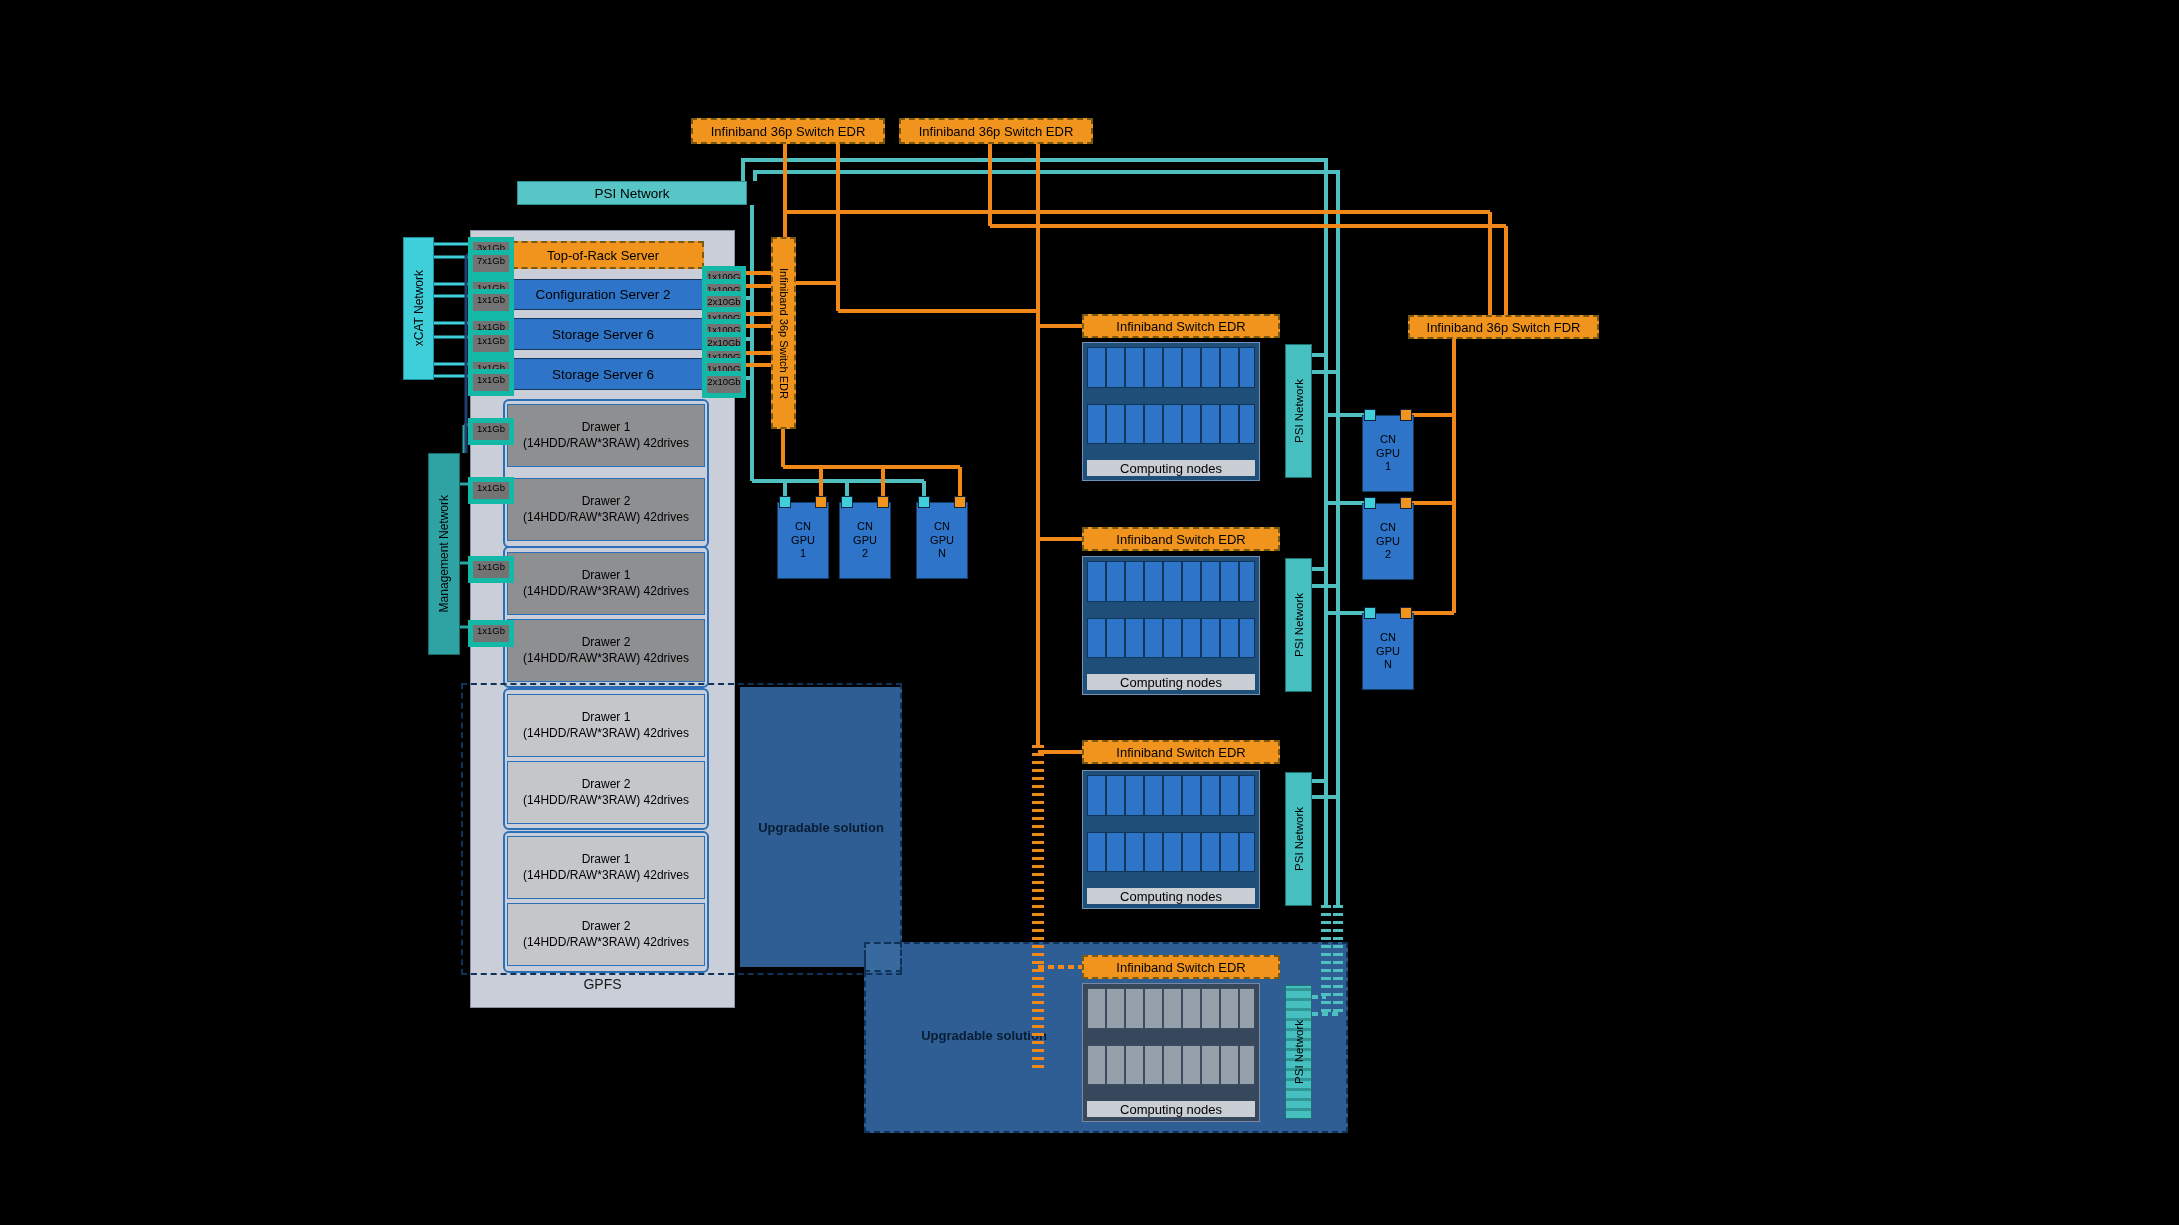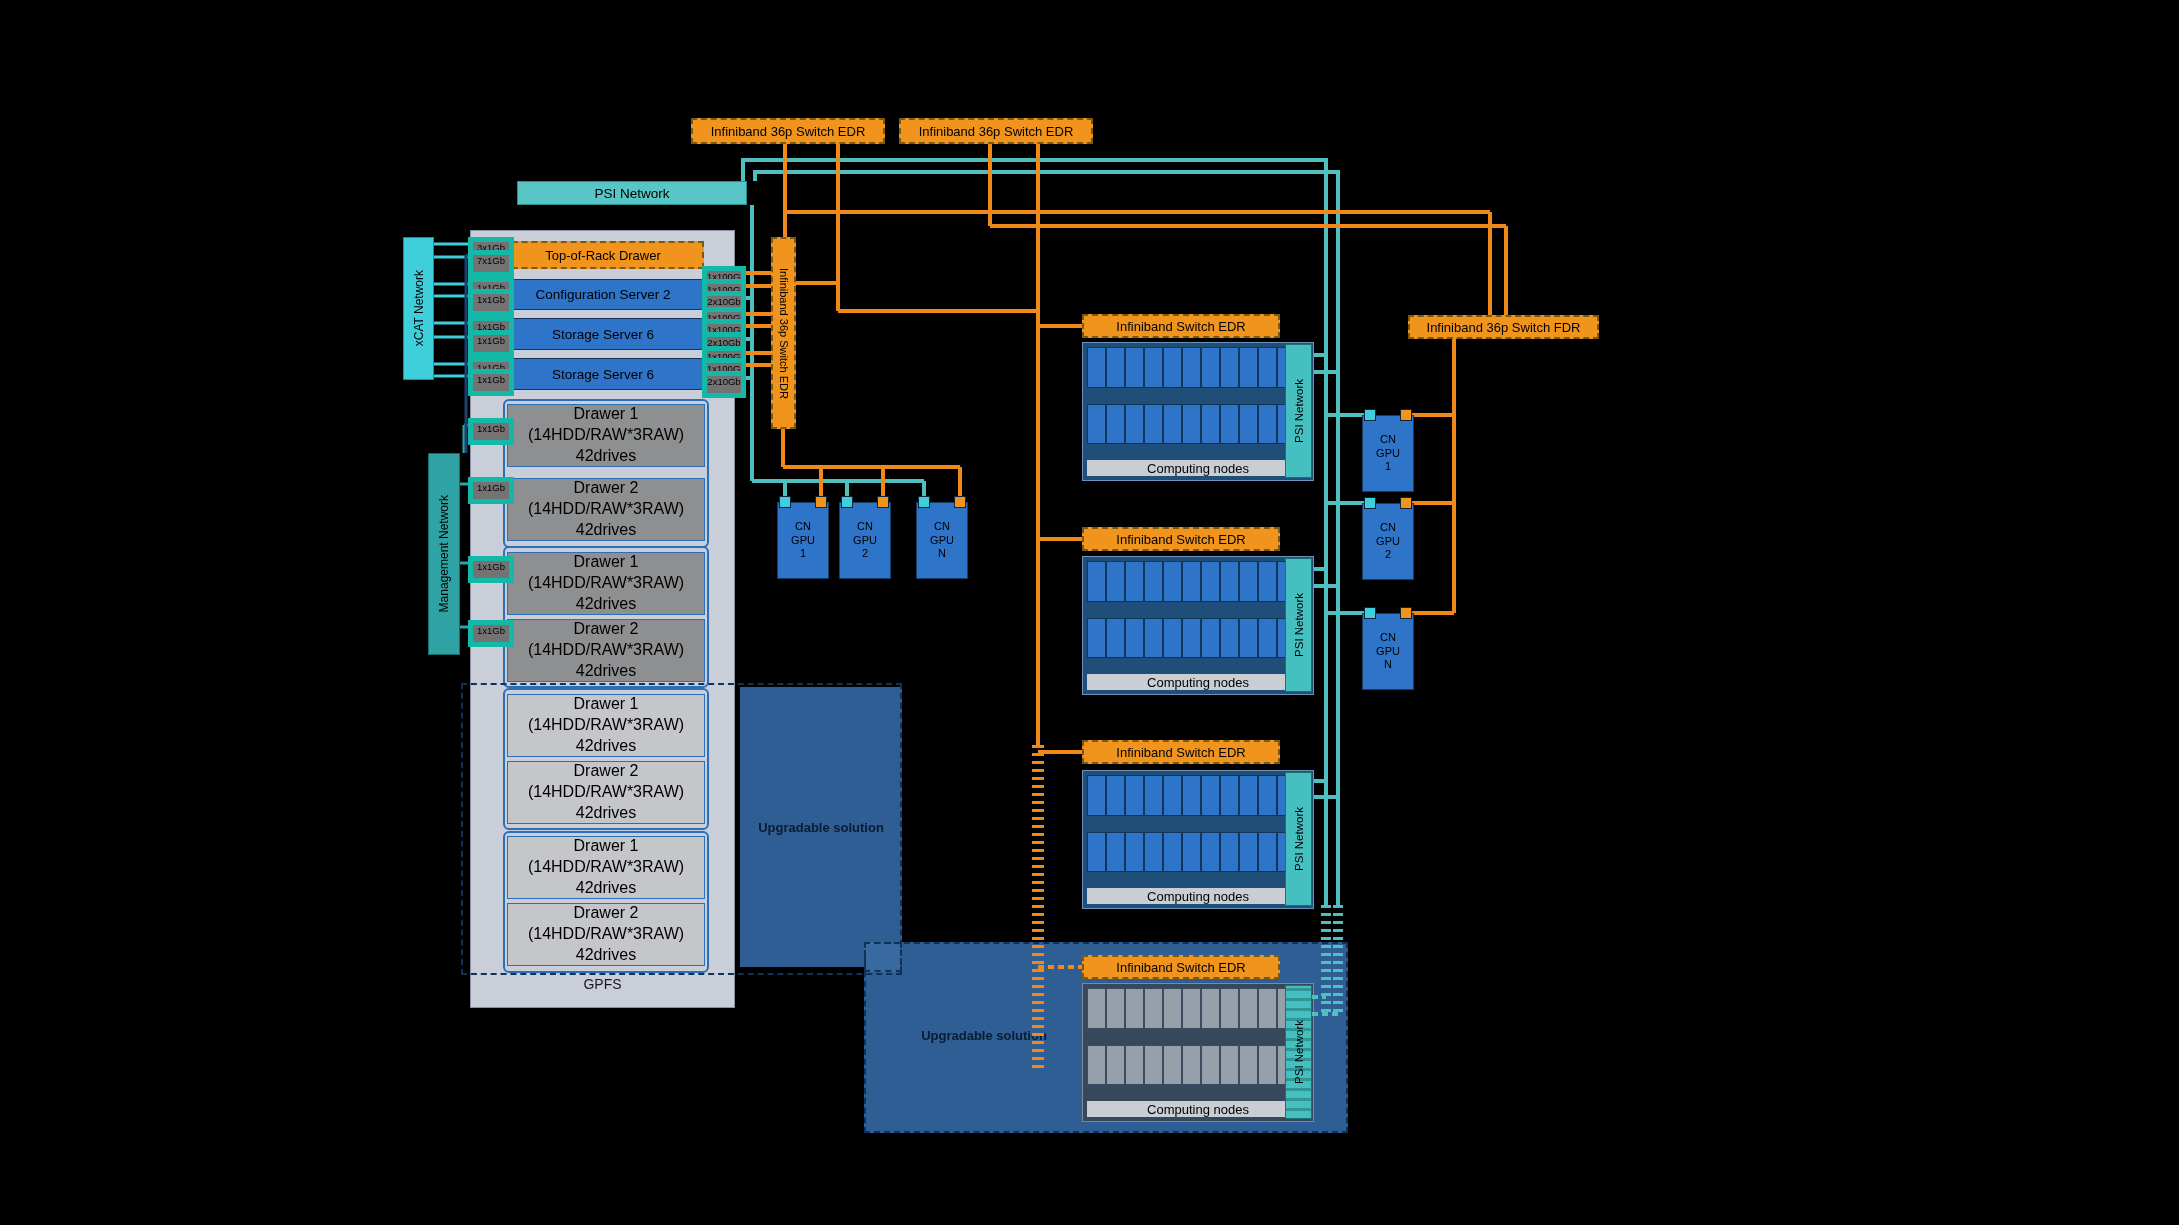--- a/index.html
+++ b/index.html
@@ -9,35 +9,35 @@
   svg.layer{position:absolute;left:0;top:0;pointer-events:none;}
   .z0{z-index:0}.z1{z-index:1}.z2{z-index:2}.z3{z-index:3}.z4{z-index:4}.z5{z-index:5}
 
   .obox{background:#F0941E;border:2px dashed #7a5a10;display:flex;align-items:center;
         justify-content:center;font-size:13px;color:#000;}
   .srv{background:#2E74C9;border:1px solid #16365c;border-radius:3px;display:flex;
        align-items:center;justify-content:center;font-size:13.5px;}
   .panel{background:#C9CED9;border:1px solid #8a93a3;}
   .pair{border:2px solid #2A6FB8;border-radius:6px;background:transparent;}
   .drawer{width:198px;height:63px;border:1px solid #2A6FB8;display:flex;flex-direction:column;
-          align-items:center;justify-content:center;text-align:center;font-size:16px;line-height:1.3;}
+          align-items:center;justify-content:center;text-align:center;font-size:12px;line-height:1.3;}
   .d-dark{background:#8E8F91}.d-light{background:#C4C6CA}
   .port{width:46px;height:27px;background:#737373;border:5px solid #14b8a6;font-size:9.5px;
         line-height:12px;text-align:center;overflow:hidden;}
   .vwrap{display:flex;align-items:center;justify-content:center;}
   .vtext{writing-mode:vertical-rl;transform:rotate(180deg);font-size:12px;}
   .vtext-down{writing-mode:vertical-rl;font-size:11px;}
   .gpu{width:52px;height:77px;background:#2E74C9;border:1px solid #153e66;display:flex;
        align-items:center;justify-content:center;text-align:center;font-size:11px;
        line-height:1.25;white-space:pre-line;}
   .sq{width:12px;height:12px;border:1px solid #10233a;}
   .sq-c{background:#3ECFDB}.sq-o{background:#F0941E}
   .ibhead{width:198px;height:24px;background:#F0941E;border:2px dashed #7a5a10;display:flex;
           align-items:center;justify-content:center;font-size:13px;}
-  .ncont{width:232px;height:139px;background:#1F4E79;border:1px solid #6f93b8;display:flex;
+  .ncont{width:178px;height:139px;background:#1F4E79;border:1px solid #6f93b8;display:flex;
          flex-direction:column;padding:4px;gap:16px;}
   .nrow{height:52px;background:repeating-linear-gradient(90deg,#2E74C9 0 17px,#12365a 17px 19px);
         border:1px solid #12365a;}
   .nfoot{height:21px;background:#C9CDD4;display:flex;align-items:center;justify-content:center;
          font-size:13px;}
   .ncont.g4{background:#37485c;border-color:#7b8aa0;}
   .nrow.g4{background:repeating-linear-gradient(90deg,#96A0AB 0 17px,#3c4c60 17px 19px);
            border-color:#3c4c60;}
   .psibar{width:27px;height:134px;background:#45BFBF;border:1px solid #1f7070;display:flex;
           align-items:center;justify-content:center;}
@@ -100,21 +100,21 @@
   </div>
   <div class="abs obox z3" style="left:899px;top:118px;width:194px;height:26px;">
     <span>Infiniband 36p Switch EDR</span>
   </div>
 
   <div class="abs obox z3" style="left:771px;top:237px;width:25px;height:192px;">
     <span class="vtext-down">Infiniband 36p Switch EDR</span>
   </div>
 
   <div class="abs obox z3" style="left:502px;top:241px;width:202px;height:28px;">
-    <span>Top-of-Rack Drawer</span>
+    <span>Top-of-Rack Server</span>
   </div>
   <div class="abs srv z3" style="left:502px;top:279px;width:202px;height:31px;">
     <span>Configuration Server 2</span>
   </div>
   <div class="abs srv z3" style="left:502px;top:318px;width:202px;height:32px;">
     <span>Storage Server 6</span>
   </div>
   <div class="abs srv z3" style="left:502px;top:358px;width:202px;height:32px;">
     <span>Storage Server 6</span>
   </div>

